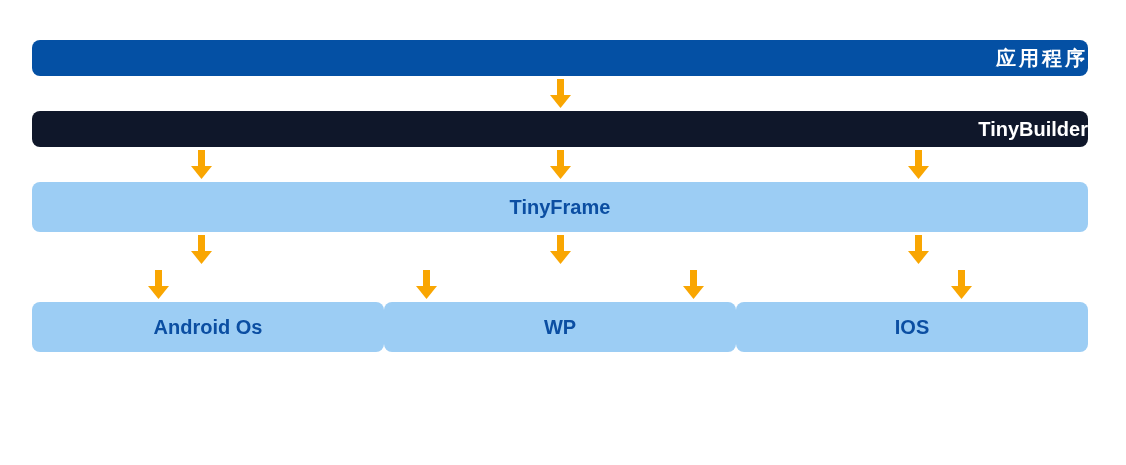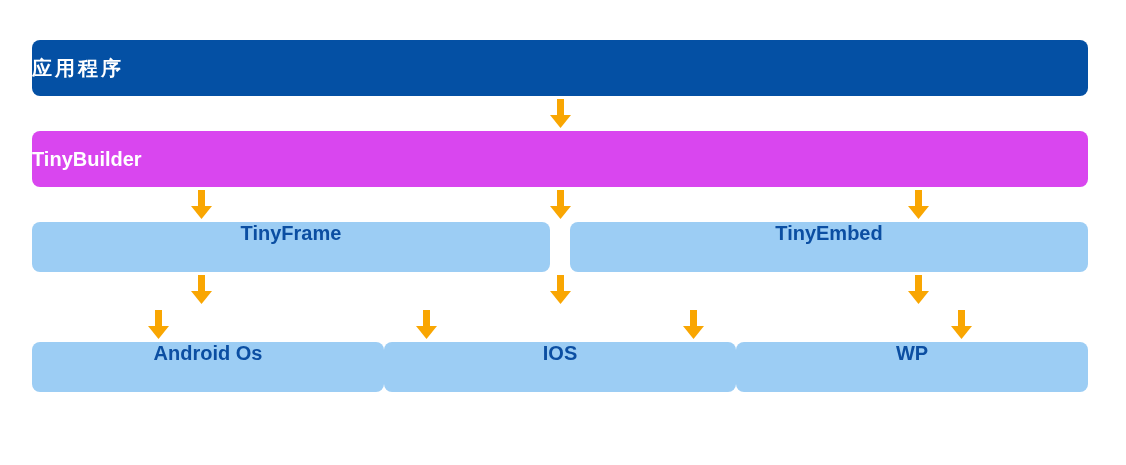--- a/index.html
+++ b/index.html
@@ -11,45 +11,45 @@
     position: relative;
     width: 1126px;
     height: 465px;
     box-sizing: border-box;
     padding: 40px 38px 0 32px;
     background: #ffffff;
     font-family: "Liberation Sans", sans-serif;
     overflow: hidden;
   }
   .bar {
-    height: 56px;
+    height: 36px;
     border-radius: 8px;
     display: flex;
     align-items: center;
-    justify-content: flex-start;
+    justify-content: flex-end;
     font-size: 20px;
     font-weight: 700;
     color: #ffffff;
   }
   .bar.dark   { background: #0450A4; }
-  .bar.medium { background: #d946ef; }
+  .bar.medium { background: #0f172a; }
   .bar.dark span { letter-spacing: 3px; }
 
   .boxes-row {
     display: flex;
   }
   .boxes-row.cols-3 { gap: 20px; }
   .boxes-row.cols-4 { }
   .box {
     flex: 1;
     height: 50px;
     border-radius: 8px;
     background: #9CCDF4;
     display: flex;
-    align-items: flex-start;
+    align-items: center;
     justify-content: center;
     font-size: 20px;
     font-weight: 700;
     color: #0B4EA2;
   }
 
   .arrow-row {
     height: 35px;
     display: flex;
     align-items: center;
@@ -107,23 +107,20 @@
         <rect x="7" y="0" width="7" height="17" fill="#F9A602"></rect>
         <polygon points="0,16 21,16 10.5,29" fill="#F9A602"></polygon>
       </svg>
     </div>
   </div>
 
   <div class="boxes-row cols-3">
     <div class="box">
       <span>TinyFrame</span>
     </div>
-    <div class="box">
-      <span>TinyEmbed</span>
-    </div>
   </div>
 
   <div class="arrow-row cols-3">
     <div class="arrow-col">
       <svg class="arrow" viewBox="0 0 21 29" xmlns="http://www.w3.org/2000/svg">
         <rect x="7" y="0" width="7" height="17" fill="#F9A602"></rect>
         <polygon points="0,16 21,16 10.5,29" fill="#F9A602"></polygon>
       </svg>
     </div>
     <div class="arrow-col">
@@ -166,20 +163,20 @@
         <polygon points="0,16 21,16 10.5,29" fill="#F9A602"></polygon>
       </svg>
     </div>
   </div>
 
   <div class="boxes-row cols-4">
     <div class="box">
       <span>Android Os</span>
     </div>
     <div class="box">
-      <span>IOS</span>
+      <span>WP</span>
     </div>
     <div class="box">
-      <span>WP</span>
+      <span>IOS</span>
     </div>
   </div>
 
 </div>
 
 </body></html>

